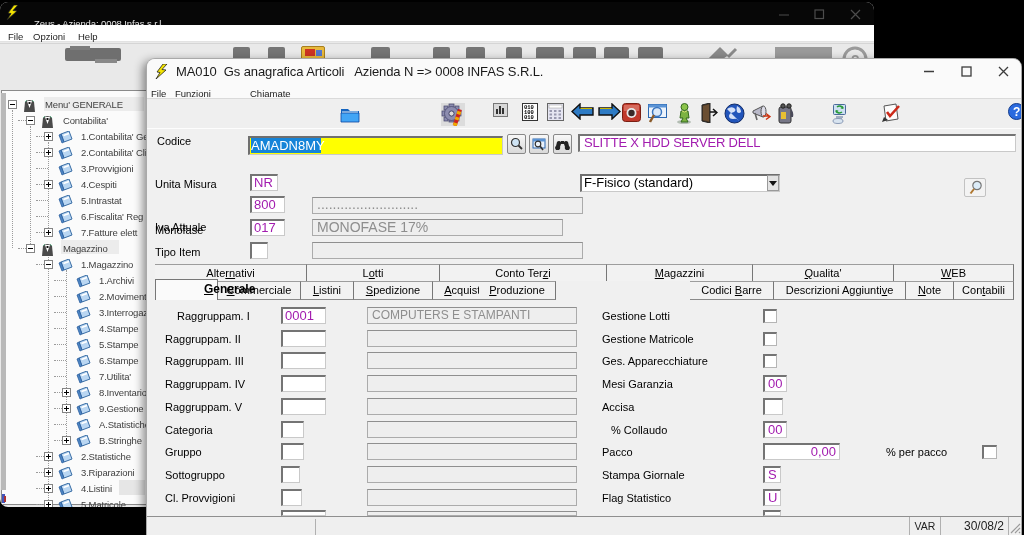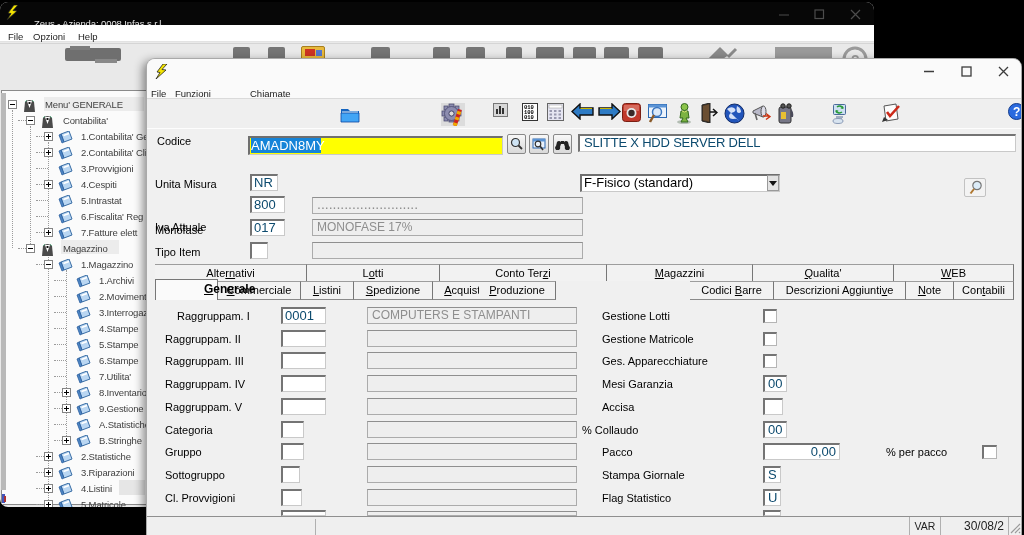--- a/index.html
+++ b/index.html
@@ -5,21 +5,21 @@
 html,body{width:1024px;height:535px;background:#000;overflow:hidden;
   font-family:"Liberation Sans",sans-serif;}
 .ab{position:absolute;}
 #main{left:0px;top:2px;width:874px;height:505px;background:#e9e9e9;
   border-radius:8px;overflow:hidden;}
 #child{left:147px;top:59px;width:874px;height:476px;background:#f0f0f0;
   border-radius:8px 8px 0 0;overflow:hidden;
   box-shadow:0 0 0 1px #a9a9a9, -4px 2px 10px rgba(0,0,0,.45);}
 .lbl{font-size:11px;color:#000;white-space:nowrap;line-height:14px;}
 .fi{background:#fff;border:1px solid #c9c9c9;border-top:2px solid #747474;
-  border-left:2px solid #747474;font-size:13px;color:#0c4a6e;line-height:14px;
+  border-left:2px solid #747474;font-size:13px;color:#a21caf;line-height:14px;
   white-space:nowrap;overflow:hidden;}
 .fd{background:#eeeeee;border:1px solid #ababab;border-top:1px solid #8f8f8f;
   font-size:12px;color:#8e8e8e;line-height:15px;white-space:nowrap;overflow:hidden;padding-left:4px;}
 .cb{background:#fff;border:1px solid #b5b5b5;border-top:2px solid #747474;
   border-left:2px solid #747474;}
 .tb1,.tb2{font-size:11px;color:#000;text-align:center;background:#f2f2f2;
   border-top:1px solid #9d9d9d;border-right:1px solid #777;line-height:16px;white-space:nowrap;overflow:hidden;}
 .tb2{border-bottom:1px solid #8a8a8a;line-height:17px;}
 .tsel{font-size:12px;font-weight:bold;background:#fafafa;border:1px solid #777;
   border-bottom:none;z-index:3;line-height:18px;padding-left:48px;}
@@ -324,20 +324,21 @@
         <path d="M4 3 L7 11 L5 12 L2 4 Z" fill="#4d86c6" stroke="#2d5f9e" stroke-width="0.8"></path>
         <path d="M6.5 4.5 L12 2.5" stroke="#fff" stroke-width="1.5"></path>
       </svg></div>
 <div class="ab trow" style="left:81px;top:496px;">5.Matricole</div>
 </div>
 <div class="ab" id="child">
 <div class="ab" style="left:0;top:0;width:874px;height:25px;background:#fafafa;"></div>
 <svg class="ab" style="left:8px;top:5px" width="13" height="15" viewBox="0 0 13 15">
       <path d="M8 0 L2 8 L5 8.5 L1 15 L11 6 L7 5.5 L12 0 Z" fill="#f4e400" stroke="#222" stroke-width="0.8"></path>
     </svg>
+<div class="ab" style="left:29px;top:5px;font-size:13px;color:#1a1a1a;letter-spacing:-0.1px;white-space:nowrap;">MA010&nbsp; Gs anagrafica Articoli&nbsp;&nbsp; Azienda N =&gt; 0008 INFAS S.R.L.</div>
 <svg class="ab" style="left:770px;top:3px" width="100" height="18" viewBox="0 0 100 18">
       <path d="M7 9.5 H17" stroke="#3c3c3c" stroke-width="1.3" fill="none"></path>
       <rect x="45" y="5" width="9" height="9" stroke="#3c3c3c" stroke-width="1.3" fill="none"></rect>
       <path d="M82 5 L91 14 M91 5 L82 14" stroke="#3c3c3c" stroke-width="1.3" fill="none"></path>
     </svg>
 <div class="ab" style="left:0;top:25px;width:874px;height:15px;background:#fafafa;border-bottom:1px solid #dadada;"></div>
 <div class="ab mnu" style="left:4px;top:29px;">File</div>
 <div class="ab mnu" style="left:28px;top:29px;">Funzioni</div>
 <div class="ab mnu" style="left:76px;top:29px;margin-left:27px;">Chiamate</div>
 <div class="ab" style="left:0;top:40px;width:874px;height:30px;background:#efefef;border-bottom:1px solid #9f9f9f;"></div>
@@ -491,21 +492,21 @@
 <div class="ab" style="left:817px;top:119px;width:22px;height:19px;background:#f3f3f3;border:1px solid #c2c2c2;border-radius:2px;"></div>
 <svg class="ab" style="left:822px;top:121px" width="14" height="15" viewBox="0 0 14 15">
       <circle cx="8" cy="5.5" r="4.2" fill="#dcecf8" stroke="#777" stroke-width="1.2"></circle>
       <path d="M5 9 L1.5 13.5" stroke="#b07830" stroke-width="2"></path>
     </svg>
 <div class="ab lbl" style="left:8px;top:141px;margin-top:20px;">Iva Attuale</div>
 <div class="ab fi" style="left:103px;top:137px;width:35px;height:17px;padding-left:2px;">800</div>
 <div class="ab fd" style="left:165px;top:138px;width:271px;height:17px;font-size:14px;line-height:13px;">..........................</div>
 <div class="ab lbl" style="left:8px;top:164px;">Monofase</div>
 <div class="ab fi" style="left:103px;top:160px;width:35px;height:17px;padding-left:2px;">017</div>
-<div class="ab fd" style="left:165px;top:160px;width:271px;height:17px;font-size:12px;">MONOFASE 17%</div>
+<div class="ab fd" style="left:165px;top:160px;width:251px;height:17px;font-size:14px;">MONOFASE 17%</div>
 <div class="ab lbl" style="left:8px;top:186px;">Tipo Item</div>
 <div class="ab fi" style="left:103px;top:183px;width:18px;height:17px;"></div>
 <div class="ab fd" style="left:165px;top:183px;width:271px;height:17px;"></div>
 <div class="ab tb1" style="left:8px;top:205px;width:152px;height:17px;">Alte<u>rn</u>ativi</div>
 <div class="ab tb1" style="left:160px;top:205px;width:133px;height:17px;">L<u>o</u>tti</div>
 <div class="ab tb1" style="left:293px;top:205px;width:167px;height:17px;">Conto Ter<u>z</u>i</div>
 <div class="ab tb1" style="left:460px;top:205px;width:146px;height:17px;"><u>M</u>agazzini</div>
 <div class="ab tb1" style="left:606px;top:205px;width:141px;height:17px;"><u>Q</u>ualita'</div>
 <div class="ab tb1" style="left:747px;top:205px;width:120px;height:17px;"><u>W</u>EB</div>
 <div class="ab tb2" style="left:71px;top:222px;width:83px;height:19px;"><u>C</u>ommerciale</div>
@@ -551,21 +552,21 @@
 <div class="ab lbl" style="left:455px;top:250px;">Gestione Lotti</div>
 <div class="ab cb" style="left:616px;top:250px;width:14px;height:14px;"></div>
 <div class="ab lbl" style="left:455px;top:273px;">Gestione Matricole</div>
 <div class="ab cb" style="left:616px;top:273px;width:14px;height:14px;"></div>
 <div class="ab lbl" style="left:455px;top:295px;">Ges. Apparecchiature</div>
 <div class="ab cb" style="left:616px;top:295px;width:14px;height:14px;"></div>
 <div class="ab lbl" style="left:455px;top:318px;">Mesi Garanzia</div>
 <div class="ab fi" style="left:616px;top:316px;width:24px;height:17px;padding-left:3px;">00</div>
 <div class="ab lbl" style="left:455px;top:341px;">Accisa</div>
 <div class="ab fi" style="left:616px;top:339px;width:20px;height:17px;padding-left:3px;"></div>
-<div class="ab lbl" style="left:435px;top:364px;">% Collaudo</div>
+<div class="ab lbl" style="left:464px;top:364px;">% Collaudo</div>
 <div class="ab fi" style="left:616px;top:362px;width:24px;height:17px;padding-left:3px;">00</div>
 <div class="ab lbl" style="left:455px;top:386px;">Pacco</div>
 <div class="ab fi" style="left:616px;top:384px;width:77px;height:17px;text-align:right;padding-right:3px;">0,00</div>
 <div class="ab lbl" style="left:455px;top:409px;">Stampa Giornale</div>
 <div class="ab fi" style="left:616px;top:407px;width:18px;height:17px;padding-left:3px;">S</div>
 <div class="ab lbl" style="left:455px;top:432px;">Flag Statistico</div>
 <div class="ab fi" style="left:616px;top:430px;width:18px;height:17px;padding-left:3px;">U</div>
 <div class="ab lbl" style="left:739px;top:386px;">% per pacco</div>
 <div class="ab cb" style="left:835px;top:386px;width:15px;height:14px;"></div>
 <div class="ab" style="left:0;top:457px;width:874px;height:19px;background:#efefef;border-top:1px solid #8f8f8f;"></div>

